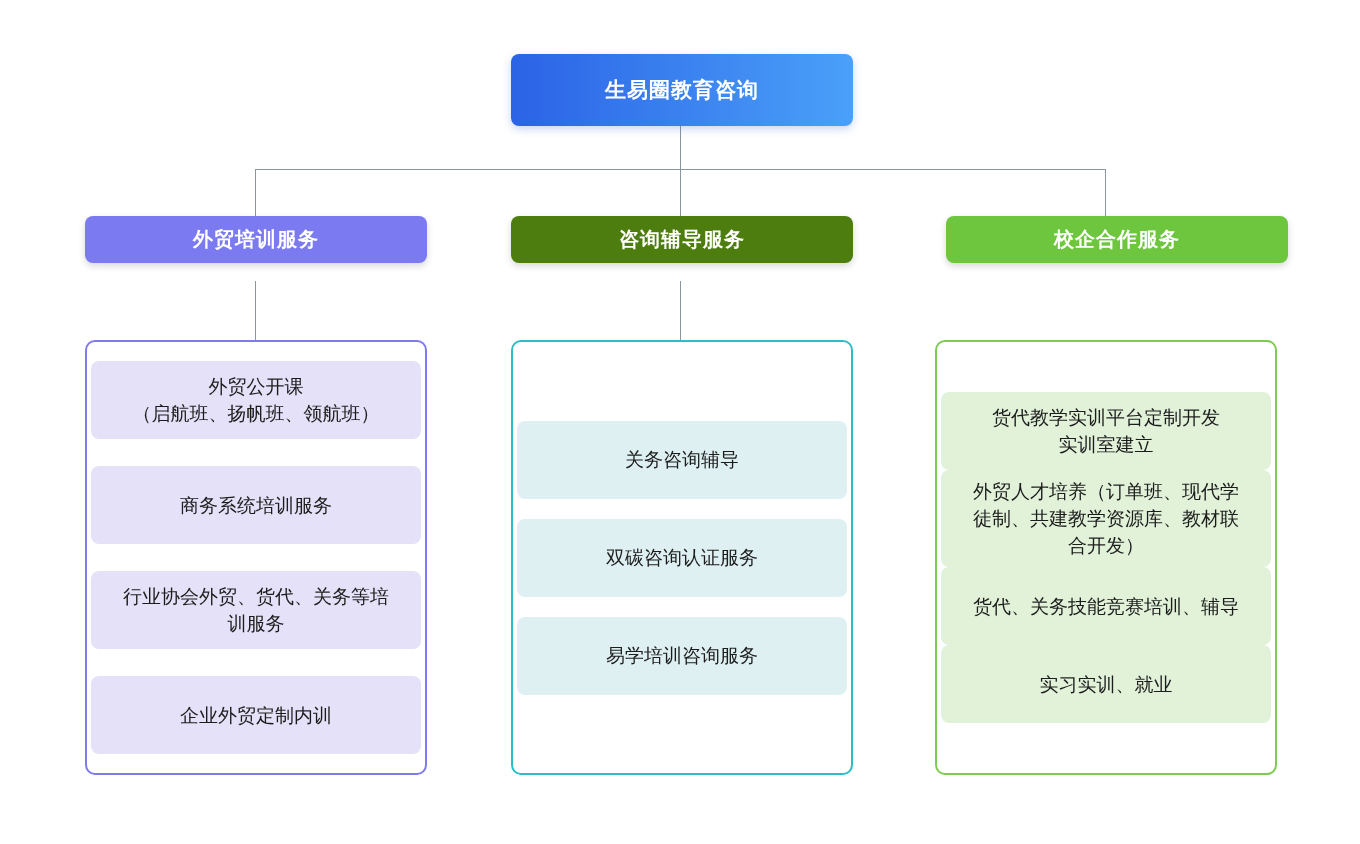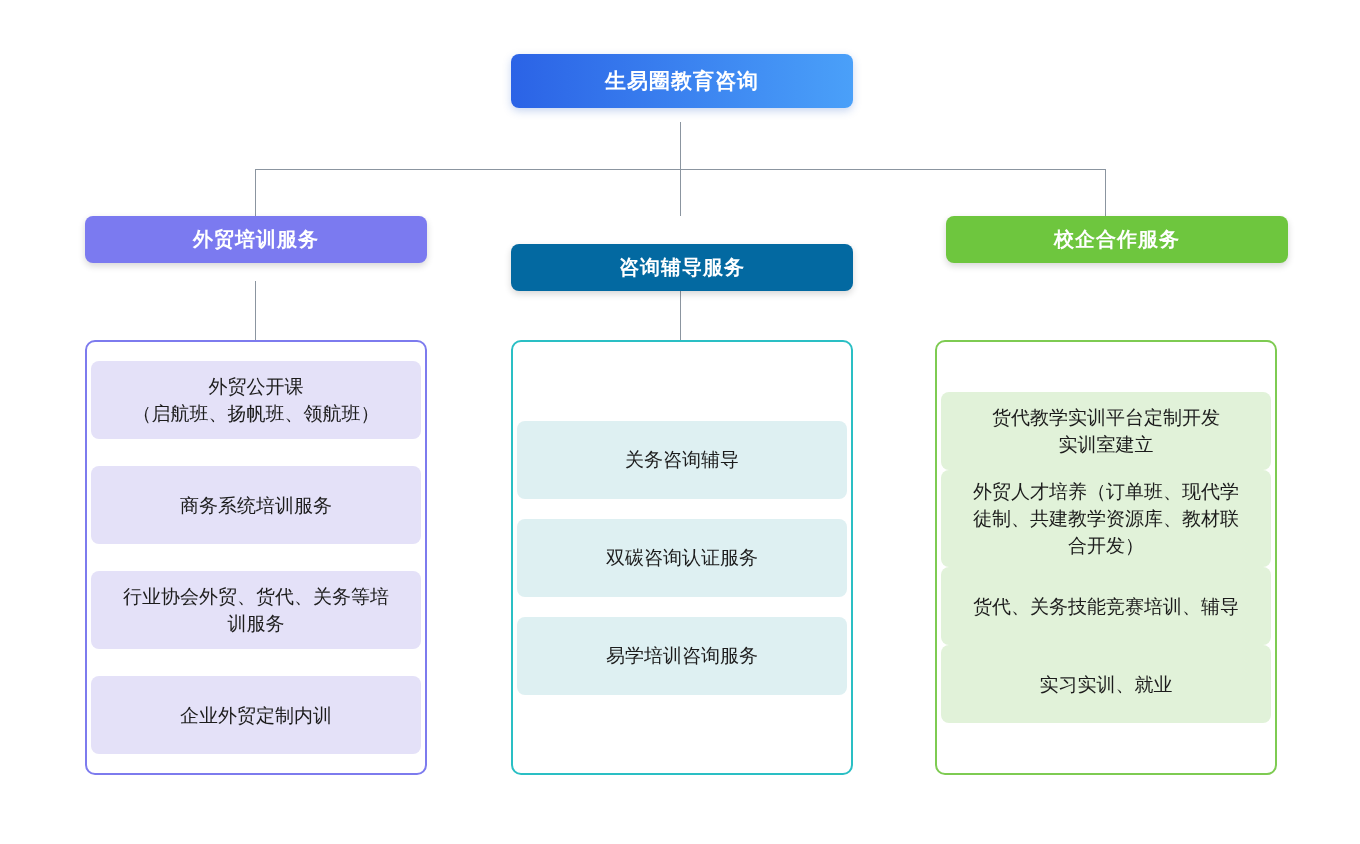--- a/index.html
+++ b/index.html
@@ -18,21 +18,21 @@
   .line {
     position: absolute;
     background: #8b95a0;
   }
   .line.v { width: 1px; }
   .line.h { height: 1px; }
 
   .root-node {
     position: absolute;
     left: 511px; top: 54px;
-    width: 342px; height: 54px;
+    width: 342px; height: 72px;
     border-radius: 8px;
     background: linear-gradient(90deg, #2b63e6 0%, #4aa0f9 100%);
     box-shadow: 0 3px 8px rgba(35, 90, 200, 0.25);
     display: flex; align-items: center; justify-content: center;
     color: #ffffff;
     font-size: 21px;
     font-weight: bold;
     letter-spacing: 1px;
   }
 
@@ -42,21 +42,21 @@
     width: 342px; height: 47px;
     border-radius: 8px;
     display: flex; align-items: center; justify-content: center;
     color: #ffffff;
     font-size: 20px;
     font-weight: bold;
     letter-spacing: 1px;
     box-shadow: 0 3px 7px rgba(0, 0, 0, 0.16);
   }
   .branch-header.b1 { left: 85px;  background: #7b7af0; }
-  .branch-header.b2 { left: 511px; background: #0369a1; margin-top: 28px; }
+  .branch-header.b2 { left: 511px; background: #4d7c0f; }
   .branch-header.b3 { left: 902px; background: #6ec63e; margin-left: 44px; }
 
   .branch-container {
     position: absolute;
     top: 340px;
     width: 342px; height: 435px;
     box-sizing: border-box;
     border-radius: 10px;
     background: #ffffff;
     border: 2px solid;

